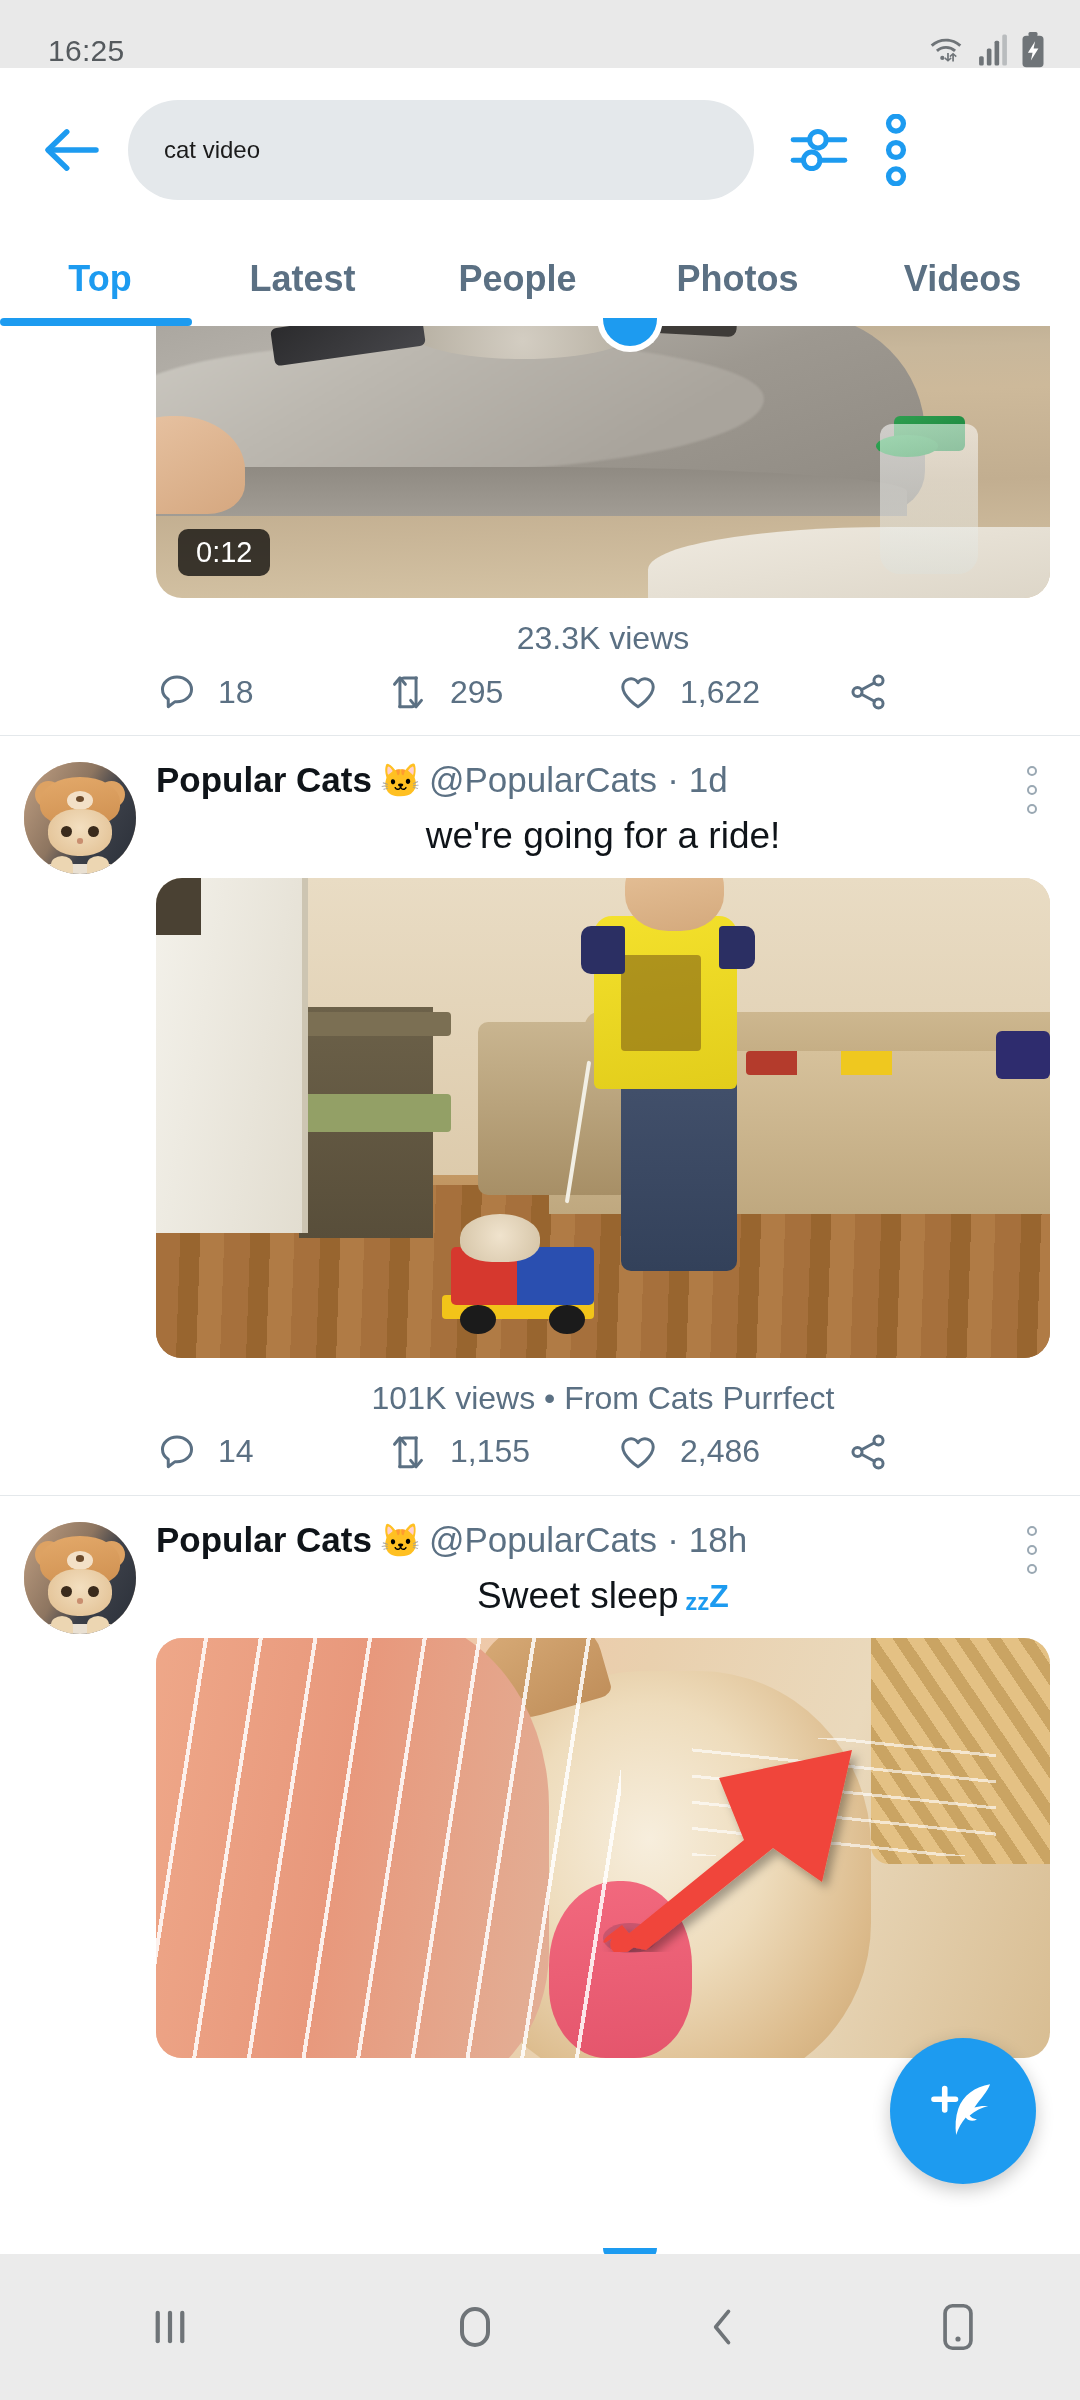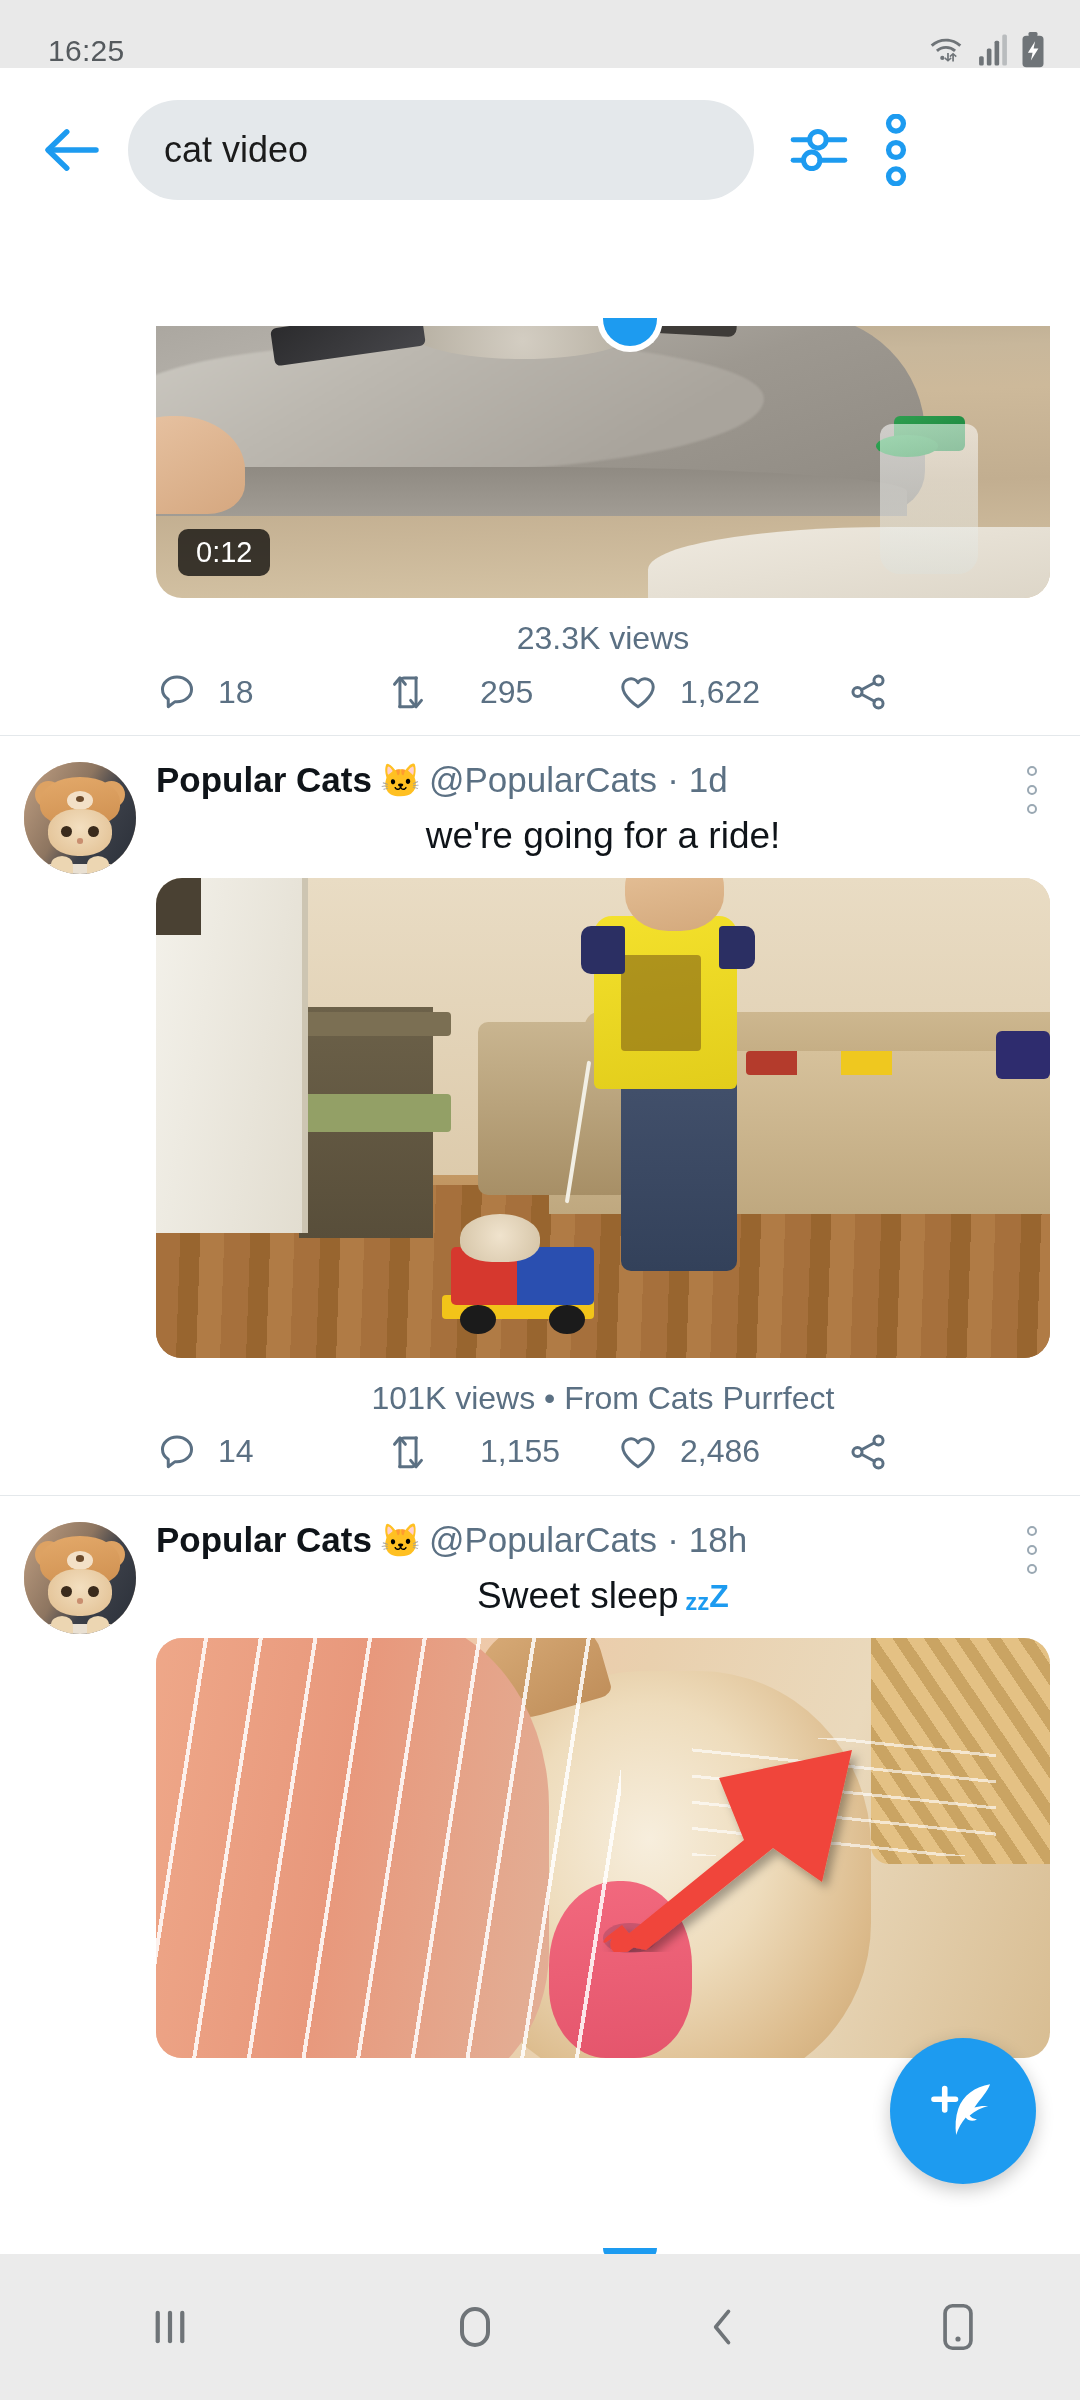--- a/index.html
+++ b/index.html
@@ -28,21 +28,21 @@
     position:absolute; top:68px; left:0; width:1080px; height:164px;
     background:#fff; display:flex; align-items:center; padding:0 26px;
   }
   .back-btn { width:92px; height:92px; display:flex; align-items:center; justify-content:center; flex:0 0 auto; }
   .search-pill {
     flex:1 1 auto; height:100px; margin-left:10px; margin-right:22px;
     background:#e4e8eb; border-radius:50px;
     display:flex; align-items:center; padding:0 36px;
     max-width:626px;
   }
-  .search-text { font-size:36px; color:#1b1b1b; }
+  .search-text { font-size:24px; color:#1b1b1b; }
   .hdr-icon-btn { width:88px; height:88px; display:flex; align-items:center; justify-content:center; flex:0 0 auto; }
   .hdr-icon-btn.more { width:64px; }
 
   
   .tabs {
     position:absolute; top:232px; left:0; width:1080px; height:94px;
     background:#fff; display:flex; align-items:flex-start;
   }
   .tab {
     height:94px; display:flex; align-items:center; justify-content:center;
@@ -93,21 +93,21 @@
   .badge-dur {
     position:absolute; left:22px; bottom:22px; background:rgba(0,0,0,.72);
     color:#fff; font-size:29px; padding:7px 18px; border-radius:10px;
     font-weight:normal;
   }
   .views { font-size:32px; color:#5b7083; margin-top:22px; }
   .actions { display:flex; align-items:center; margin-top:14px; padding-bottom:22px; }
   .act { display:flex; align-items:center; color:#5b7083; font-size:32px; }
   .act .ct { margin-left:20px; }
   .act.a0 { width:230px; }
-  .act.a1 { width:230px;gap:30px; }
+  .act.a1 { width:230px; }
   .act.a2 { width:230px; }
   .act.a3 { width:90px; }
 
   
   .scene { position:absolute; inset:0; }
 
   
   .s1 { background: linear-gradient(178deg,#b9a98f 0%,#c8b79b 16%,#cdb99a 30%,#c2ae90 60%,#d7c6a7 100%); }
   .s1 .sofa {
     position:absolute; left:-2%; top:-4%; width:88%; height:72%;
@@ -371,20 +371,27 @@
     </div>
     <div class="hdr-icon-btn more">
       <svg width="24" height="72" viewBox="0 0 10 30">
         <circle cx="5" cy="4" r="3.1" fill="none" stroke="#1d9bf0" stroke-width="2.2"></circle>
         <circle cx="5" cy="15" r="3.1" fill="none" stroke="#1d9bf0" stroke-width="2.2"></circle>
         <circle cx="5" cy="26" r="3.1" fill="none" stroke="#1d9bf0" stroke-width="2.2"></circle>
       </svg>
     </div>
   </div>
 
+  <div class="tabs">
+    <div class="tab t0 active">Top</div>
+    <div class="tab t1">Latest</div>
+    <div class="tab t2">People</div>
+    <div class="tab t3">Photos</div>
+    <div class="tab t4">Videos</div>
+  </div>
 
   <div class="feed">
 
     <div class="tweet">
       <div class="tweet-row" style="padding-top:0;">
         <div style="width:112px;flex:0 0 auto;"></div>
         <div class="tweet-body" style="padding-left:20px;">
           <div class="media m1" style="margin-top:0;height:272px;">
             <div class="scene s1">
               <div class="sofa"></div>

